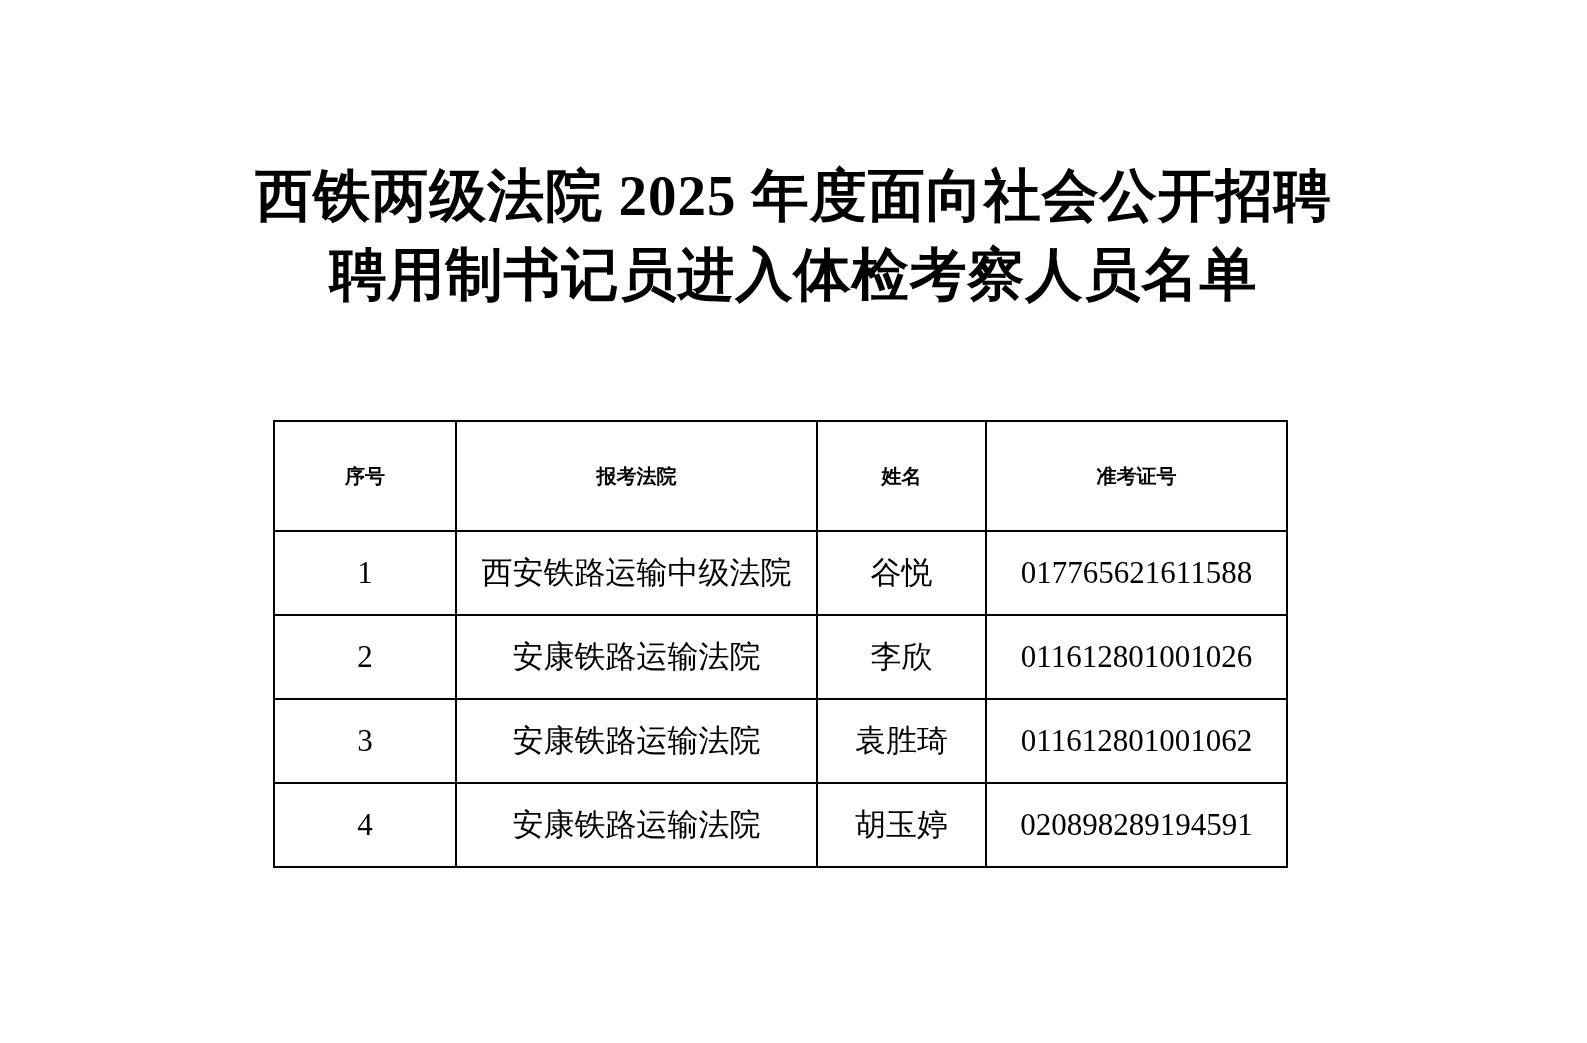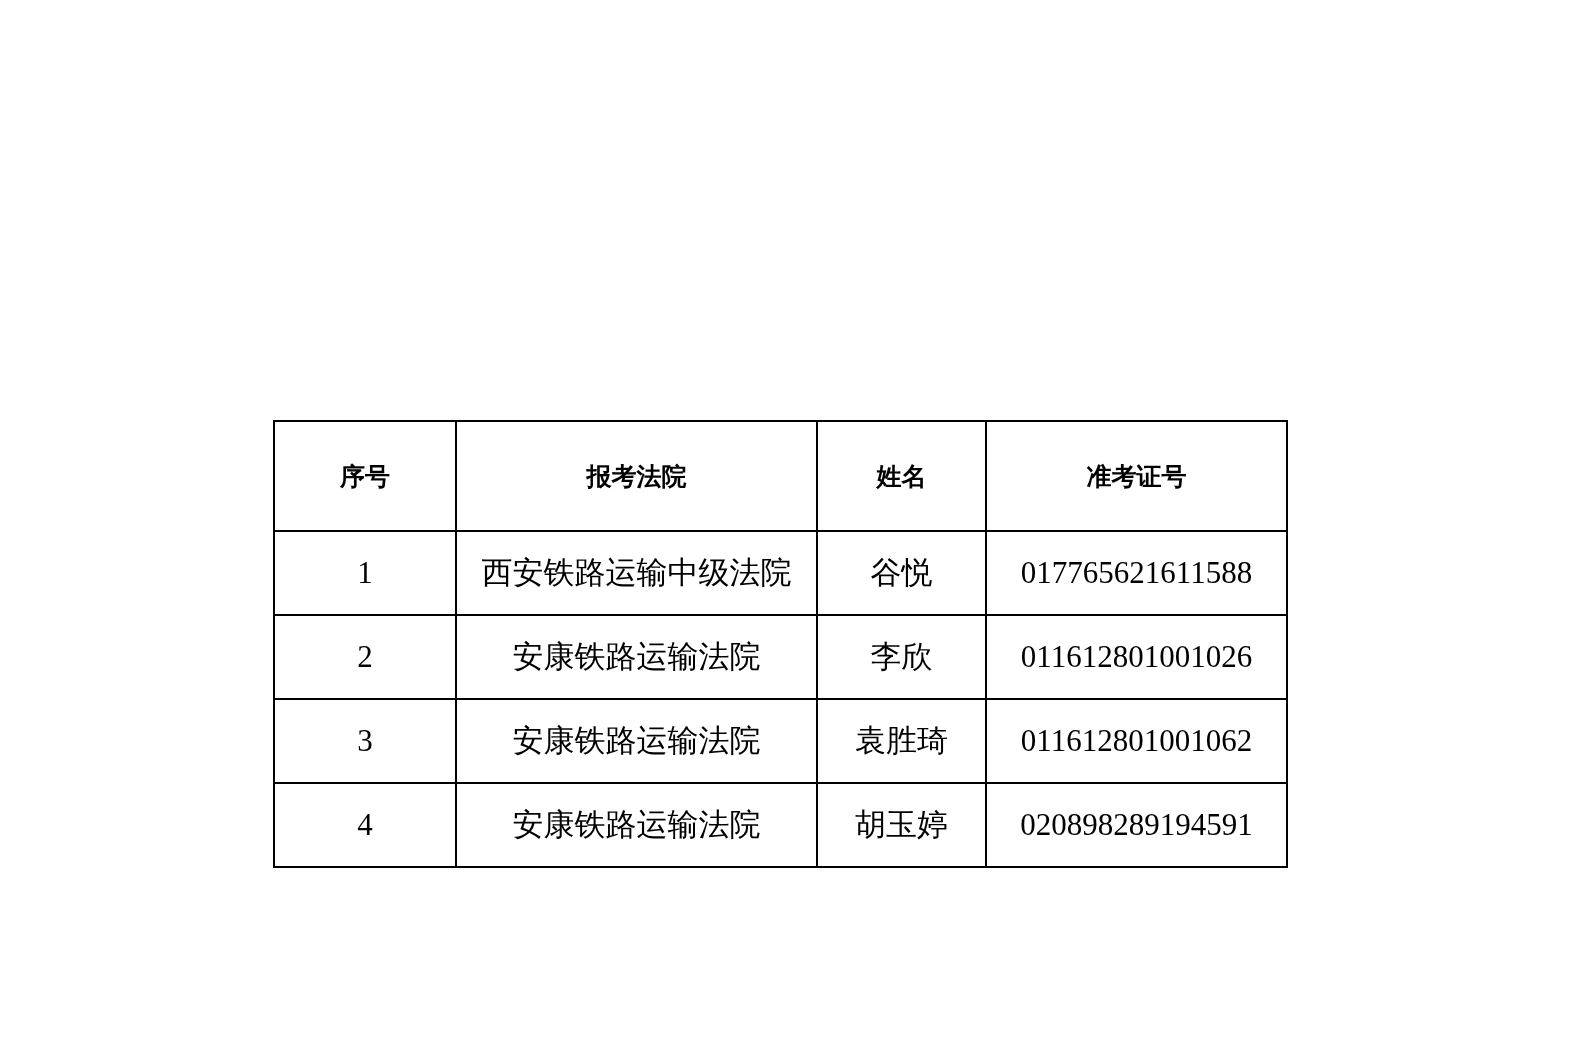--- a/index.html
+++ b/index.html
@@ -46,41 +46,45 @@
     border: 2px solid #000000;
     text-align: center;
     vertical-align: middle;
     padding: 0;
     font-family: "Liberation Serif", "DejaVu Serif", serif;
     overflow: hidden;
     white-space: nowrap;
   }
   .roster-table th {
     height: 108px;
-    font-size: 25px;
+    font-size: 20px;
     font-weight: 700;
   }
   .roster-table td {
     height: 82px;
     font-size: 31px;
     font-weight: 400;
   }
   .col-no     { width: 182px; }
   .col-court  { width: 361px; }
   .col-name   { width: 169px; }
   .col-ticket { width: 301px; }
   .ticket-cell {
     letter-spacing: 0px;
   }
 </style>
 </head>
 <body>
 
 <div class="page">
 
+  <div class="title-block">
+    <span class="title-line">西铁两级法院 2025 年度面向社会公开招聘</span>
+    <span class="title-line">聘用制书记员进入体检考察人员名单</span>
+  </div>
 
   <table class="roster-table">
     <colgroup>
       <col class="col-no">
       <col class="col-court">
       <col class="col-name">
       <col class="col-ticket">
     </colgroup>
     <thead>
       <tr>

